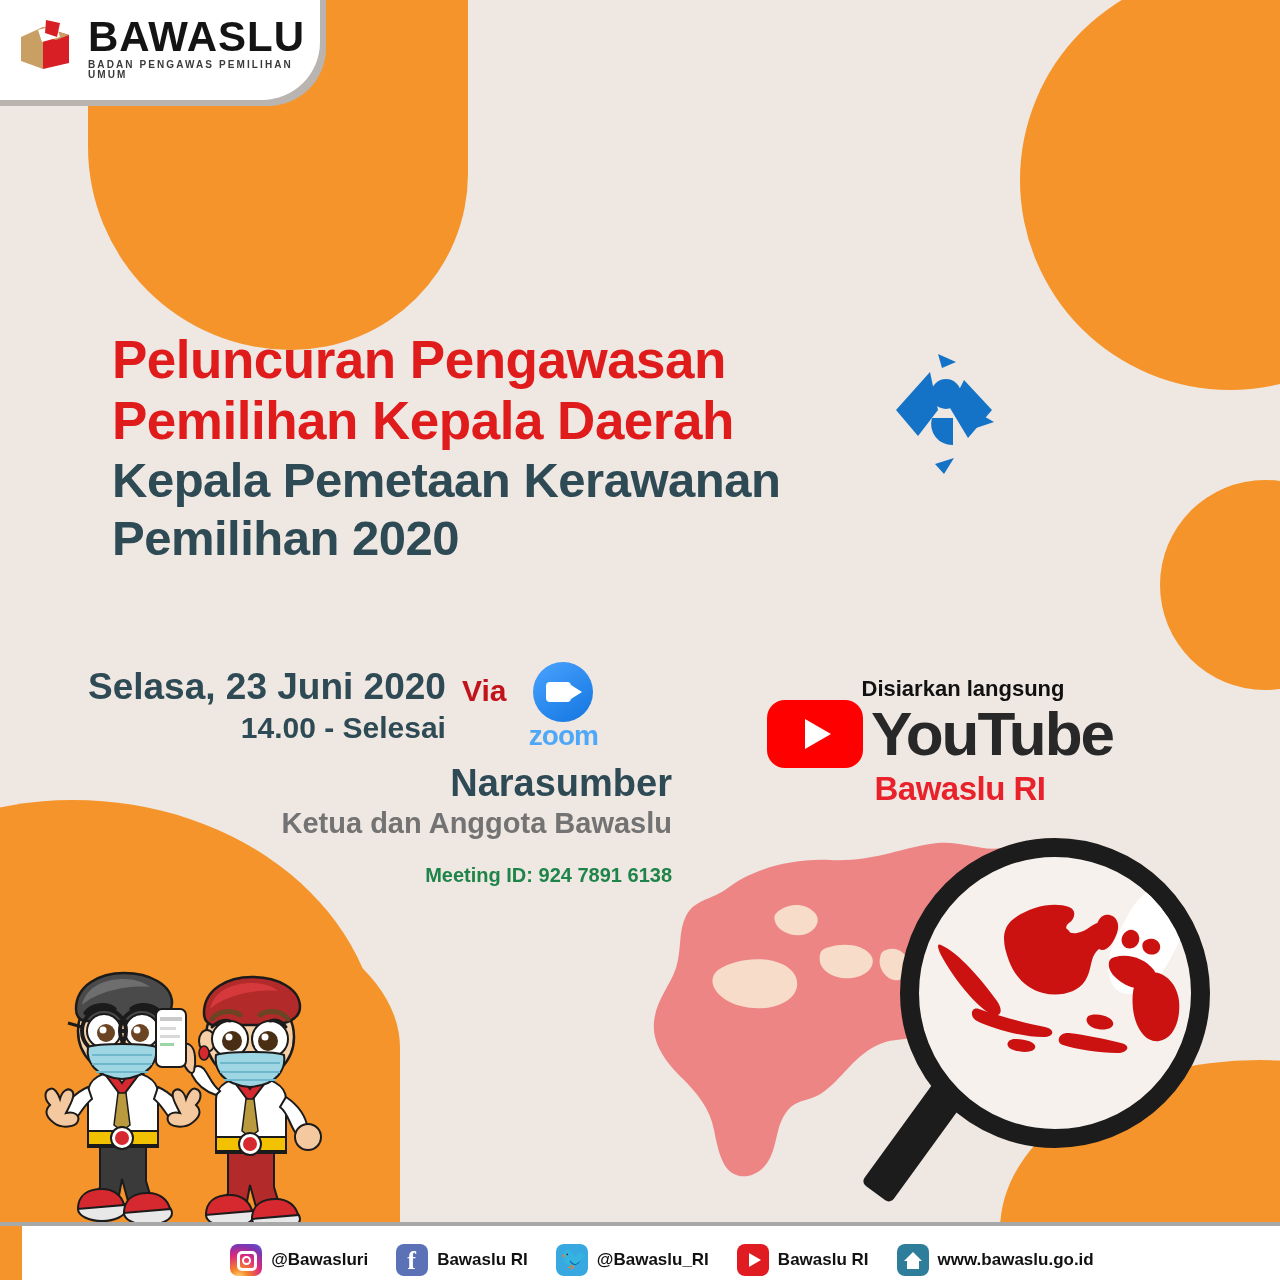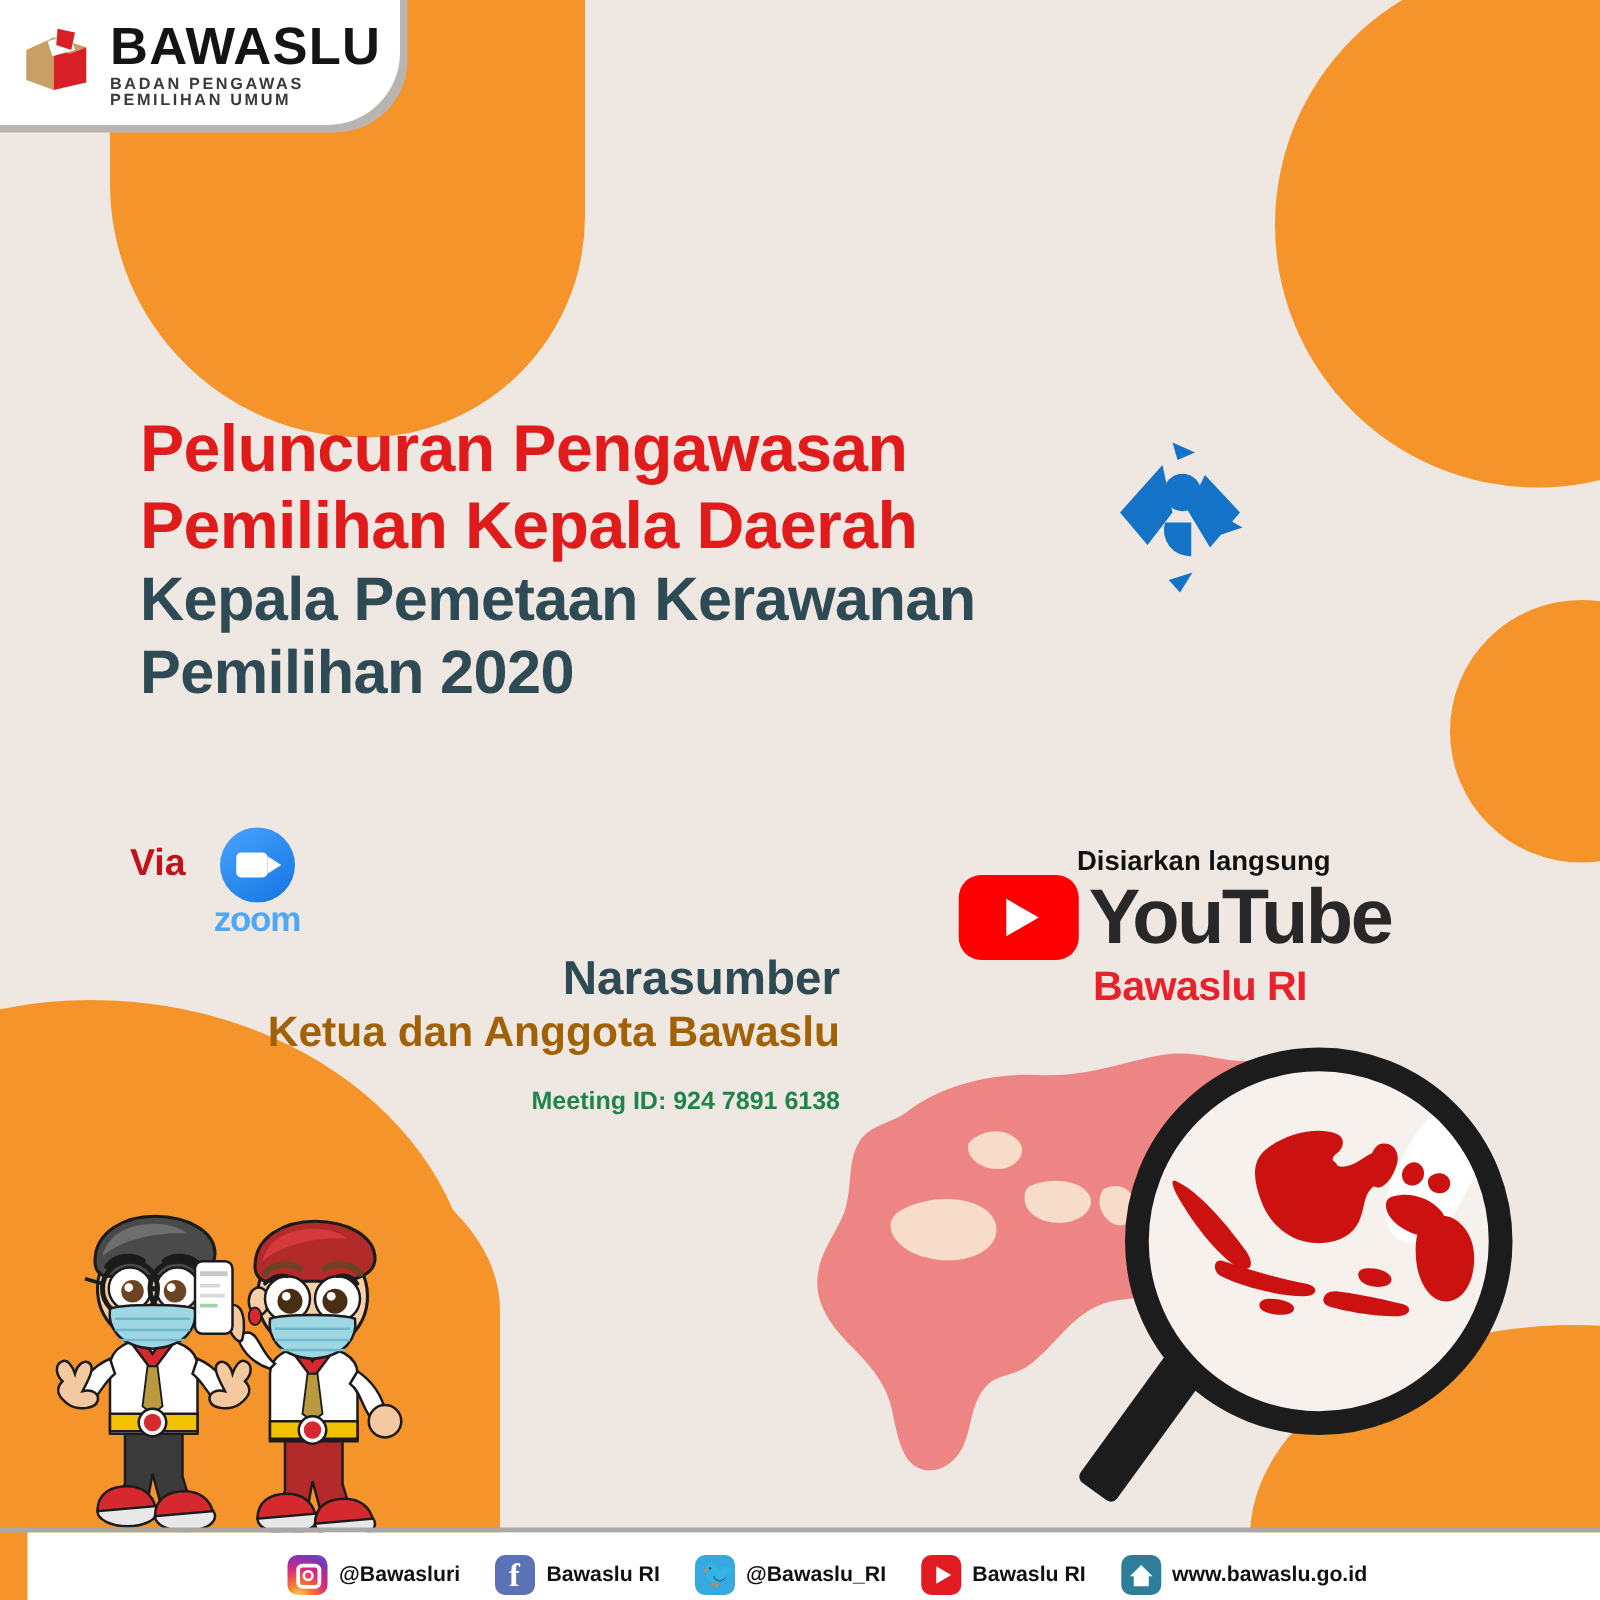--- a/index.html
+++ b/index.html
@@ -53,21 +53,21 @@
   .logo-inner{
     position:absolute;left:46px;top:44px;display:flex;align-items:center;gap:10px;
   }
   .logo-mark{position:relative;width:62px;height:62px;flex:0 0 auto;}
   .logo-word{line-height:1;}
   .logo-word .big{
     font-size:42px;font-weight:bold;letter-spacing:1px;color:#141414;
     font-family:"Liberation Sans", sans-serif;
   }
   .logo-word .small{
-    font-size:13px;font-weight:bold;letter-spacing:2.1px;color:#3a3a3a;margin-top:2px;
+    font-size:10px;font-weight:bold;letter-spacing:2.1px;color:#3a3a3a;margin-top:2px;
   }
 
   
   .title-block{position:absolute;left:112px;top:330px;z-index:5;}
   .t-red{
     color:#E01B1B;font-weight:bold;font-size:53px;line-height:1.15;
     letter-spacing:-0.5px;white-space:nowrap;
   }
   .t-dark{
     color:#2E4A55;font-weight:bold;font-size:49px;line-height:1.18;
@@ -86,21 +86,21 @@
   .zoom-logo{margin-left:14px;margin-top:-6px;width:86px;text-align:center;}
   .zoom-circle{width:60px;height:60px;border-radius:50%;background:#2D8CFF;
      background-image:linear-gradient(145deg,#4AA3FF 0%,#1275E0 100%);
      margin:0 auto;position:relative;}
   .zoom-cam{position:absolute;left:13px;top:20px;width:25px;height:20px;background:#fff;border-radius:4px;}
   .zoom-cam:after{content:"";position:absolute;left:25px;top:3px;width:0;height:0;
      border-top:7px solid transparent;border-bottom:7px solid transparent;border-left:11px solid #fff;}
   .zoom-word{font-size:28px;font-weight:bold;color:#4FA8F7;letter-spacing:-1px;margin-top:-2px;}
 
   .narasumber{color:#2E4A55;font-weight:bold;font-size:38px;text-align:right;margin-top:10px;padding-right:16px;}
-  .narasumber-sub{color:#a16207;font-weight:bold;font-size:34px;text-align:right;margin-top:2px;padding-right:16px;}
+  .narasumber-sub{color:#737373;font-weight:bold;font-size:29px;text-align:right;margin-top:2px;padding-right:16px;}
   .meet{color:#1E8449;font-weight:bold;font-size:20px;text-align:right;margin-top:24px;padding-right:16px;}
   .meet2{color:#1E8449;font-weight:bold;font-size:20px;text-align:right;margin-top:4px;padding-right:16px;}
 
   
   .yt-block{position:absolute;left:780px;top:676px;z-index:5;text-align:center;width:320px;}
   .yt-top{font-size:22px;font-weight:bold;color:#111;letter-spacing:0px;margin-left:46px;}
   .yt-row{display:flex;align-items:center;justify-content:center;margin-top:-2px;}
   .yt-play{width:96px;height:68px;background:#FF0000;border-radius:18px;position:relative;flex:0 0 auto;}
   .yt-play:after{content:"";position:absolute;left:38px;top:19px;width:0;height:0;
      border-top:15px solid transparent;border-bottom:15px solid transparent;border-left:26px solid #fff;}
@@ -189,20 +189,24 @@
         <path d="M52 66 A21 21 0 0 0 73 93 L73 66 Z"></path>
         <path d="M58 2 L76 10 L62 16 Z"></path>
         <path d="M55 112 L74 106 L64 122 Z"></path>
         <path d="M93 58 L114 70 L96 76 Z"></path>
       </g>
     </svg>
   </div>
 
   <div class="date-block">
     <div class="row1">
+      <div>
+        <div class="date-main">Selasa, 23 Juni 2020</div>
+        <div class="date-sub">14.00 - Selesai</div>
+      </div>
       <div class="via">Via</div>
       <div class="zoom-logo">
         <div class="zoom-circle">
           <div class="zoom-cam"></div>
         </div>
         <div class="zoom-word">zoom</div>
       </div>
     </div>
     <div class="narasumber">Narasumber</div>
     <div class="narasumber-sub">Ketua dan Anggota Bawaslu</div>

